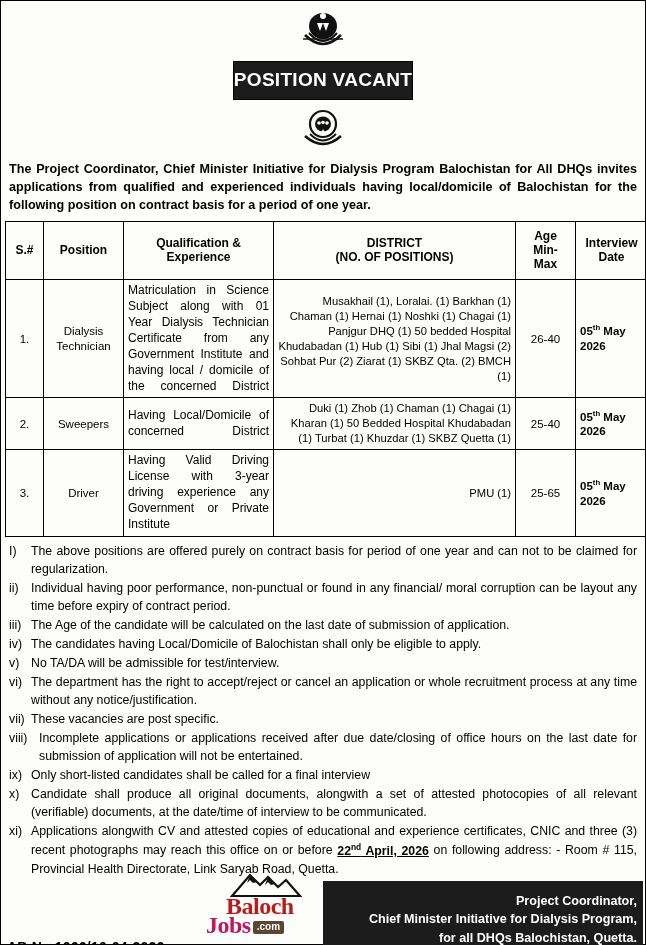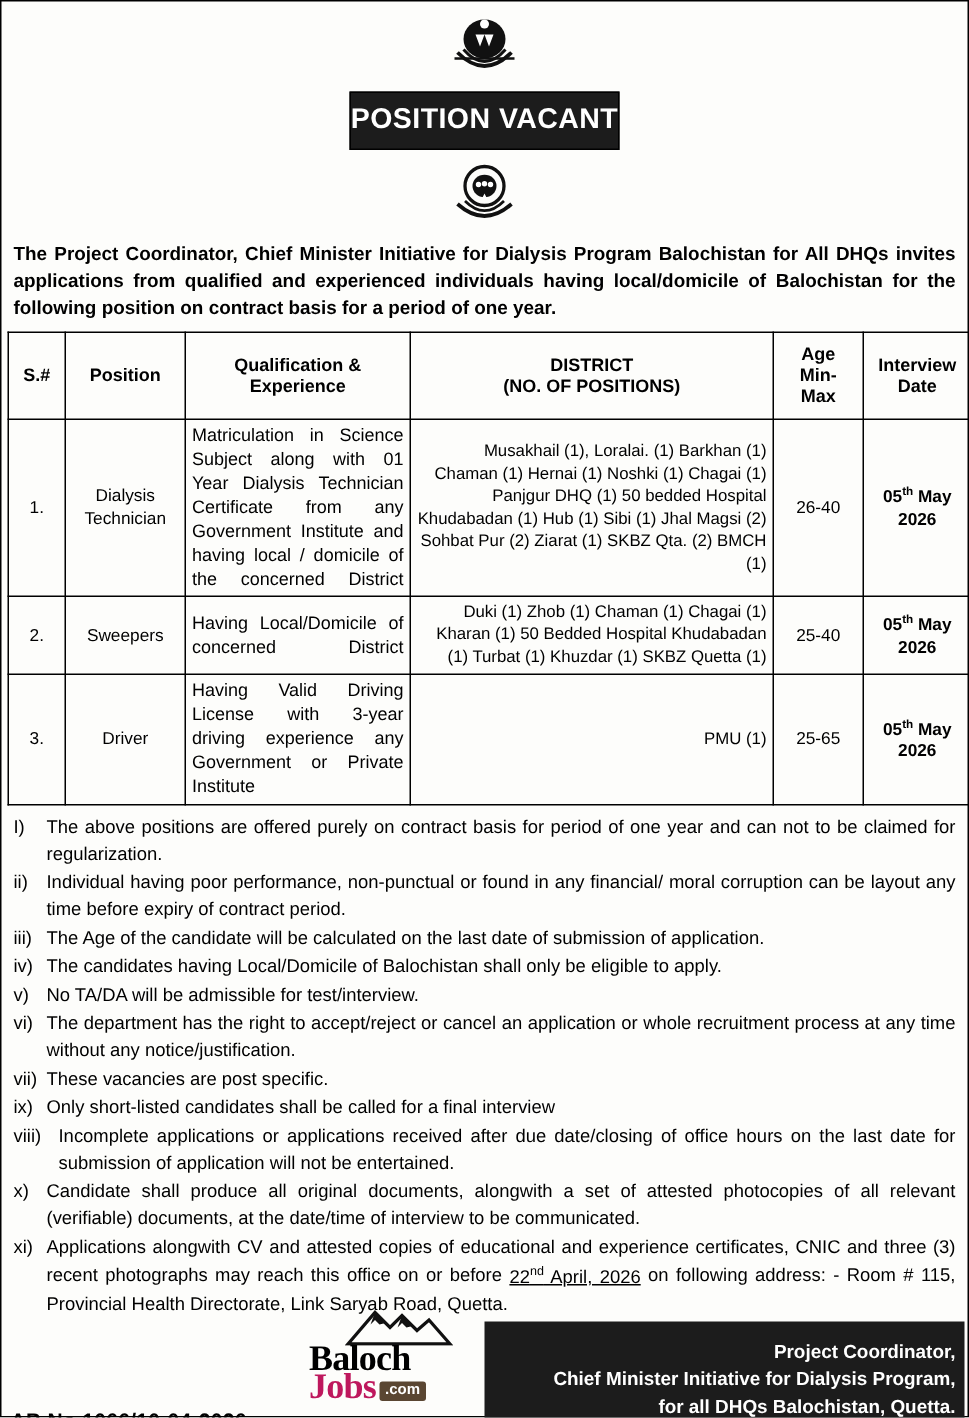--- a/index.html
+++ b/index.html
@@ -78,21 +78,21 @@
     font-weight: bold;
     font-size: 12px;
     line-height: 1.2;
     padding: 7px 2px;
   }
   td.c-sn { text-align: center; width: 38px; font-size: 11.5px; }
   td.c-pos { text-align: center; width: 80px; font-size: 11.5px; line-height:1.3; }
   td.c-qual { width: 150px; text-align: justify; text-align-last: justify; line-height: 1.33; font-size: 12px; margin-left: 15px; }
   td.c-dist { width: 242px; text-align: right; line-height: 1.34; font-size: 11.2px; }
   td.c-age { text-align: center; width: 60px; font-size: 11.5px; }
-  td.c-date { text-align: center; width: 72px; font-weight: bold; font-size: 11.5px; line-height:1.3; }
+  td.c-date { text-align: left; width: 72px; font-weight: bold; font-size: 11.5px; line-height:1.3; }
   th.h-sn { width: 38px; }
   th.h-pos { width: 80px; }
   th.h-qual { width: 150px; margin-top: 16px; }
   th.h-dist { width: 242px; }
   th.h-age { width: 60px; }
   th.h-date { width: 72px; }
   sup { font-size: 0.68em; vertical-align: super; }
 
   
   .terms {
@@ -106,21 +106,21 @@
     text-align: justify;
     margin-bottom: 1px;
   }
   .term .num {
     flex: 0 0 auto;
     min-width: 22px;
     padding-right: 4px;
   }
   .term .num.wide { min-width: 30px; }
   .term .txt { flex: 1 1 auto; }
-  .u { text-decoration: underline; font-weight: normal; }
+  .u { text-decoration: underline; font-weight: bold; }
 
   
   .footer-mid {
     flex: 1 1 auto;
     display: flex;
     align-items: flex-end;
     padding: 0 0 0 0;
     position: relative;
   }
   .footer-row {
@@ -147,24 +147,25 @@
     bottom: 22px;
     width: 118px;
     text-align: left;
     line-height: 1;
   }
   .bj-mtn { display:block; width: 72px; height: 26px; margin-left: 24px; }
   .bj-baloch {
     font-family: "Liberation Serif", serif;
     font-weight: bold;
     font-size: 24px;
-    color: #000000;
+    color: #b91c1c;
     letter-spacing: -0.5px;
     display:block;
     margin-top: -3px;
+    margin-left: 20px;
   }
   .bj-jobs-row { display: flex; align-items: flex-end; gap: 2px; margin-top: -5px;}
   .bj-jobs {
     font-family: "Liberation Serif", serif;
     font-weight: bold;
     font-size: 24px;
     color: #be185d;
     letter-spacing: -0.5px;
   }
   .bj-com {
@@ -335,26 +336,26 @@
       </div>
     <div class="term">
         <span class="num">vi)</span>
         <span class="txt">The department has the right to accept/reject or cancel an application or whole recruitment process at any time without any notice/justification.</span>
       </div>
     <div class="term">
         <span class="num">vii)</span>
         <span class="txt">These vacancies are post specific.</span>
       </div>
     <div class="term">
+        <span class="num wide">viii)</span>
+        <span class="txt">Incomplete applications or applications received after due date/closing of office hours on the last date for submission of application will not be entertained.</span>
+      </div>
+    <div class="term">
         <span class="num">ix)</span>
         <span class="txt">Only short-listed candidates shall be called for a final interview</span>
-      </div>
-    <div class="term">
-        <span class="num wide">viii)</span>
-        <span class="txt">Incomplete applications or applications received after due date/closing of office hours on the last date for submission of application will not be entertained.</span>
       </div>
     <div class="term">
         <span class="num">x)</span>
         <span class="txt">Candidate shall produce all original documents, alongwith a set of attested photocopies of all relevant (verifiable) documents, at the date/time of interview to be communicated.</span>
       </div>
     <div class="term">
       <span class="num">xi)</span>
       <span class="txt"><span>Applications alongwith CV and attested copies of educational and experience certificates, CNIC and three (3) recent photographs may reach this office on or before </span><span class="u"><span>22</span><sup>nd</sup><span> April, 2026</span></span><span> on following address: - Room # 115, Provincial Health Directorate, Link Saryab Road, Quetta.</span></span>
     </div>
   </div>

